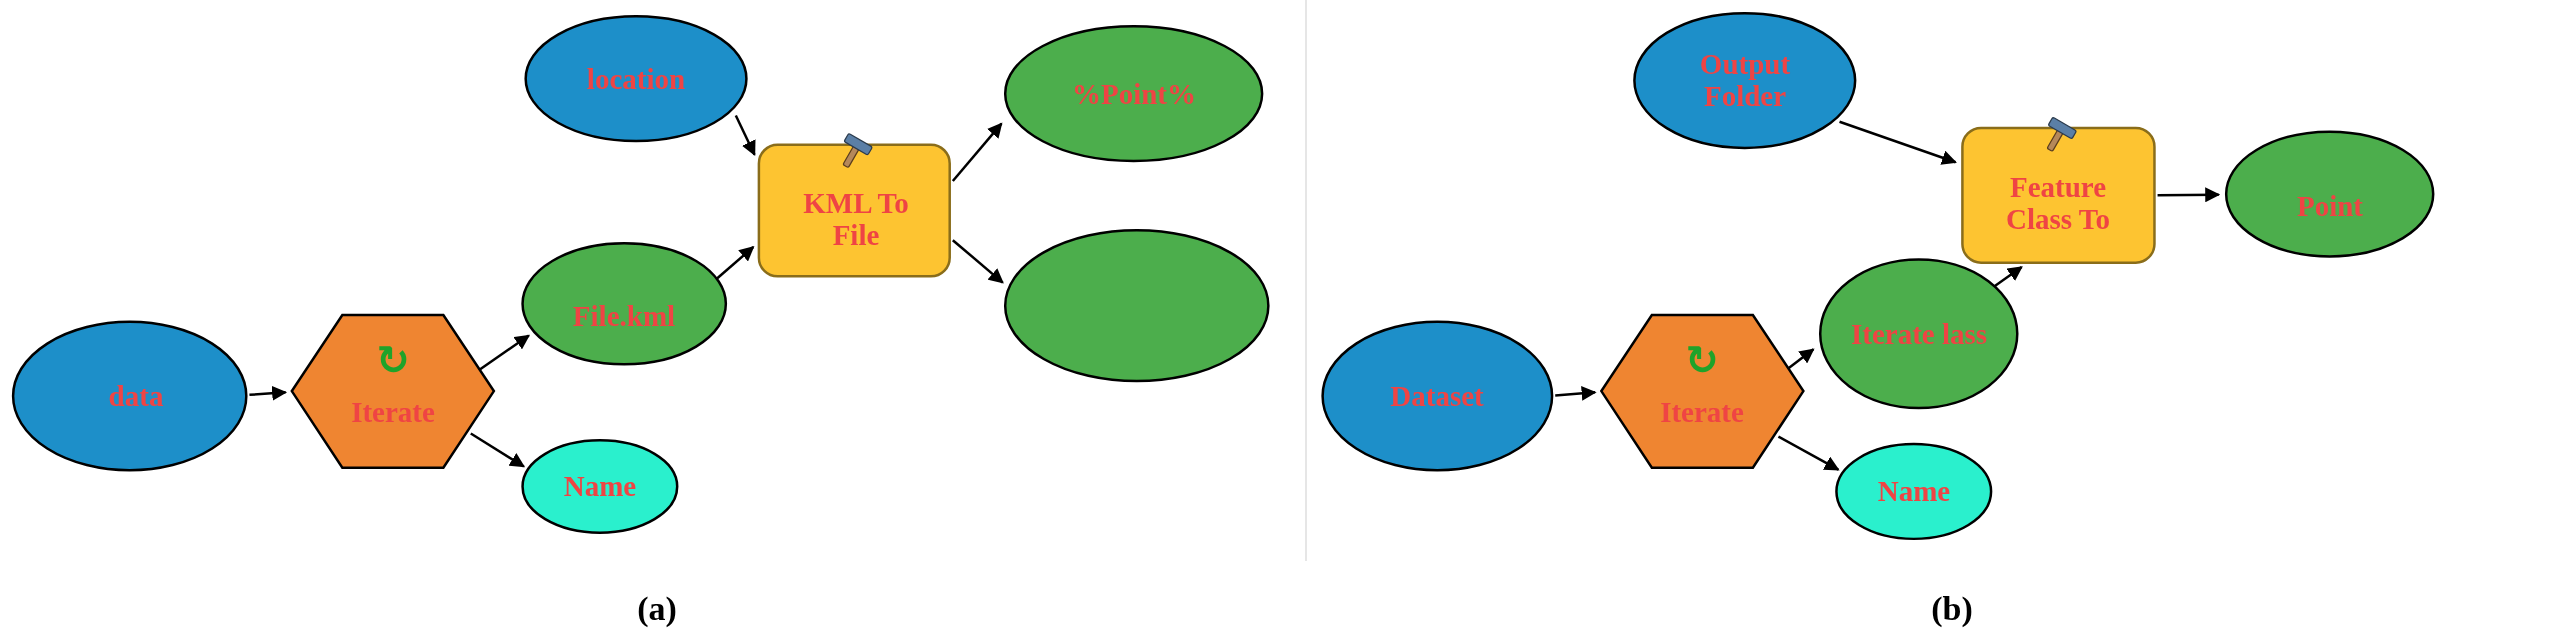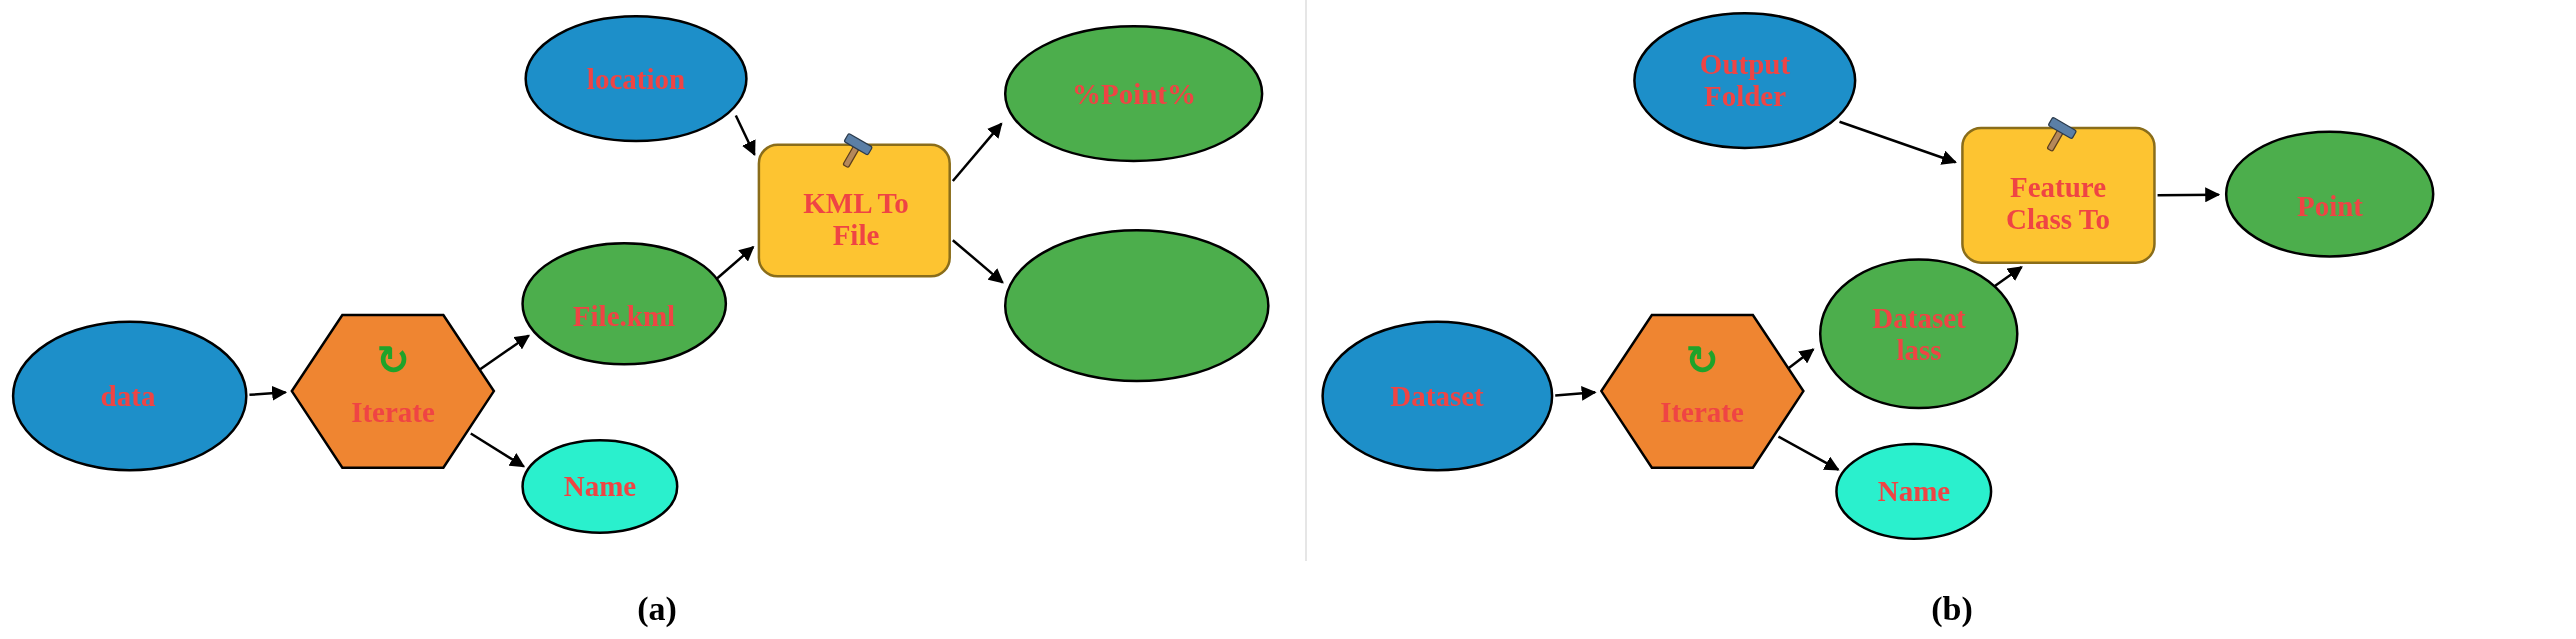--- a/index.html
+++ b/index.html
@@ -104,34 +104,34 @@
       <rect class="tool-rect" x="3147" y="205" width="308" height="216" rx="30" fill="#fdc431"></rect>
       <ellipse class="shape" cx="3736" cy="311" rx="166" ry="100" fill="#4cae4c"></ellipse>
 
       <g transform="translate(3301,216) rotate(30)">
         <rect x="-5" y="-8" width="10" height="36" rx="3" stroke="#5a3d1e" stroke-width="2" fill="#b5885a"></rect>
         <rect x="-22" y="-20" width="44" height="15" rx="3" stroke="#2b3b4d" stroke-width="2" fill="#5b7fa6"></rect>
       </g>
     </g>
   </svg>
 
-  <div class="node-label" style="left:128px;top:396px;">data</div>
+  <div class="node-label" style="left:136px;top:396px;">data</div>
   <div class="loop-icon" style="left:393px;top:360px;">↻</div>
   <div class="node-label" style="left:393px;top:412px;">Iterate</div>
   <div class="node-label" style="left:624px;top:316px;">File.kml</div>
   <div class="node-label" style="left:600px;top:486px;">Name</div>
   <div class="node-label" style="left:636px;top:79px;">location</div>
   <div class="node-label wrap" style="left:856px;top:219px;width:125px;">KML To File</div>
   <div class="node-label" style="left:1134px;top:94px;">%Point%</div>
   <div class="caption" style="left:657px;top:609px;">(a)</div>
 
   <div class="node-label" style="left:1437px;top:396px;">Dataset</div>
   <div class="loop-icon" style="left:1702px;top:360px;">↻</div>
   <div class="node-label" style="left:1702px;top:412px;">Iterate</div>
-  <div class="node-label wrap" style="left:1919px;top:334px;width:137px;">Dataset lass</div>
+  <div class="node-label wrap" style="left:1919px;top:334px;width:137px;">Iterate lass</div>
   <div class="node-label" style="left:1914px;top:491px;">Name</div>
   <div class="node-label wrap" style="left:1745px;top:80px;width:112px;">Output Folder</div>
   <div class="node-label wrap" style="left:2058px;top:203px;width:131px;font-family:Liberation Serif, serif;">Feature Class To</div>
   <div class="node-label" style="left:2330px;top:194px;margin-top:12px;">Point</div>
   <div class="caption" style="left:1952px;top:609px;">(b)</div>
 
 </div>
 
 
 </body></html>

